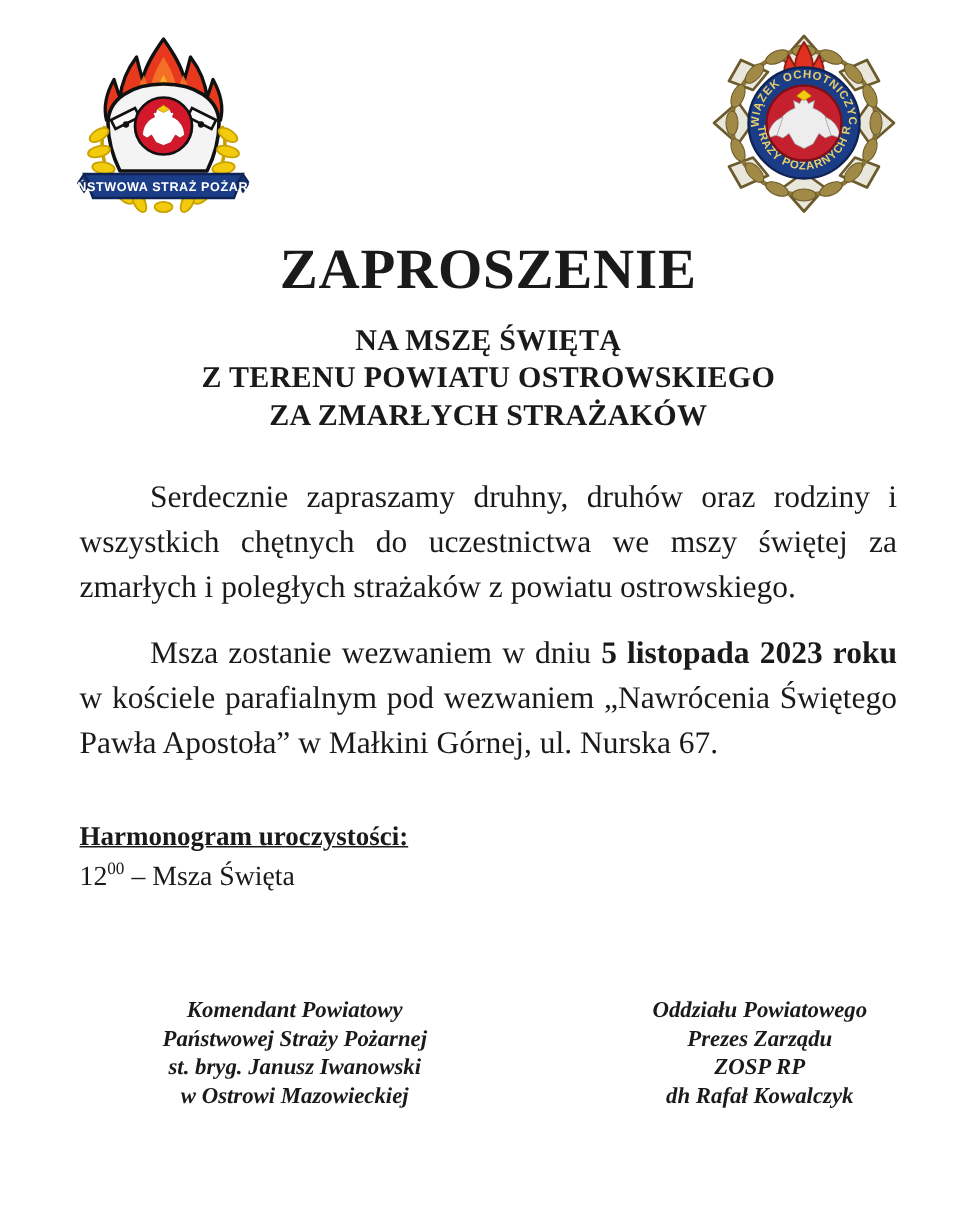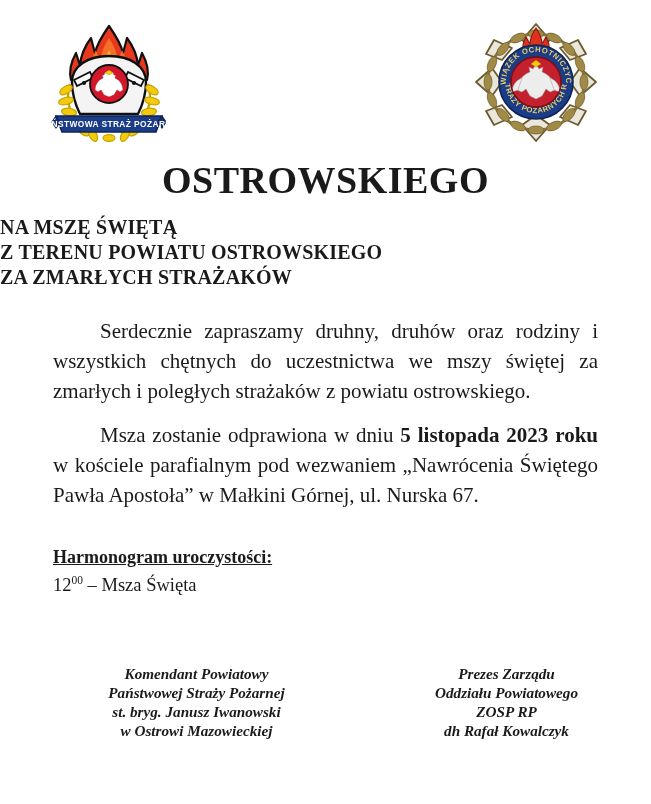--- a/index.html
+++ b/index.html
@@ -40,21 +40,21 @@
   .title-main {
     text-align: center;
     font-size: 38px;
     font-weight: bold;
     letter-spacing: 0.5px;
     line-height: 1.05;
     margin: 0;
     padding-top: 6px;
   }
   .subtitle-block {
-    text-align: left;
+    text-align: center;
     margin-top: 14px;
   }
   .subtitle-line {
     font-size: 20px;
     font-weight: bold;
     line-height: 25px;
     letter-spacing: 0.2px;
   }
 
   
@@ -231,34 +231,34 @@
           <path d="M64 44 L67 49 L71 47 L70 52 C78 55 83 62 83 70 L78 72 L74 69 L70 76 L64 79 L58 76 L54 69 L50 72 L45 70 C45 62 50 55 58 52 L57 47 L61 49 Z"></path>
           <path d="M50 58 C44 60 40 66 40 72 L46 70 Z"></path>
           <path d="M78 58 C84 60 88 66 88 72 L82 70 Z"></path>
         </g>
         <path d="M59 44 L64 40 L69 44 L64 47 Z" fill="#F2CC0C" stroke="#B8860B" stroke-width="0.5"></path>
         <circle cx="64" cy="62" r="25" fill="none" stroke="#7E1018" stroke-width="1.2"></circle>
       </svg>
     </div>
   </div>
 
-  <h1 class="title-main">OSTROWSKIEGO</h1>
+  <h1 class="title-main">ZAPROSZENIE</h1>
 
   <div class="subtitle-block">
     <div class="subtitle-line">NA MSZĘ ŚWIĘTĄ</div>
     <div class="subtitle-line">Z TERENU POWIATU OSTROWSKIEGO</div>
     <div class="subtitle-line">ZA ZMARŁYCH STRAŻAKÓW</div>
   </div>
 
   <div class="body-area">
     <p class="para">
       <span>Serdecznie zapraszamy druhny, druhów oraz rodziny i wszystkich chętnych do uczestnictwa we mszy świętej za zmarłych i poległych strażaków z powiatu ostrowskiego.</span>
     </p>
     <p class="para para-last">
-      <span>Msza zostanie odprawiona w dniu </span><span class="bold">5 listopada 2023 roku</span><span> w kościele parafialnym pod wezwaniem „Nawrócenia Świętego Pawła Apostoła” w Małkini Górnej, ul. Nurska 67.</span>
+      <span>Msza zostanie wezwaniem w dniu </span><span class="bold">5 listopada 2023 roku</span><span> w kościele parafialnym pod wezwaniem „Nawrócenia Świętego Pawła Apostoła” w Małkini Górnej, ul. Nurska 67.</span>
     </p>
   </div>
 
   <div class="schedule">
     <div class="schedule-heading">Harmonogram uroczystości:</div>
 
 
 
     <div class="schedule-item">
       <span>12</span><sup>00</sup><span> – </span><span>Msza Święta</span>
@@ -266,20 +266,20 @@
   </div>
 
   <div class="signatures">
     <div class="sig-block sig-left">
       <div class="sig-line">Komendant Powiatowy</div>
       <div class="sig-line">Państwowej Straży Pożarnej</div>
       <div class="sig-line">st. bryg. Janusz Iwanowski</div>
       <div class="sig-line">w Ostrowi Mazowieckiej</div>
     </div>
     <div class="sig-block sig-right">
+      <div class="sig-line">Oddziału Powiatowego</div>
       <div class="sig-line">Prezes Zarządu</div>
-      <div class="sig-line">Oddziału Powiatowego</div>
       <div class="sig-line">ZOSP RP</div>
       <div class="sig-line">dh Rafał Kowalczyk</div>
     </div>
   </div>
 
 </div>
 
 </body></html>

